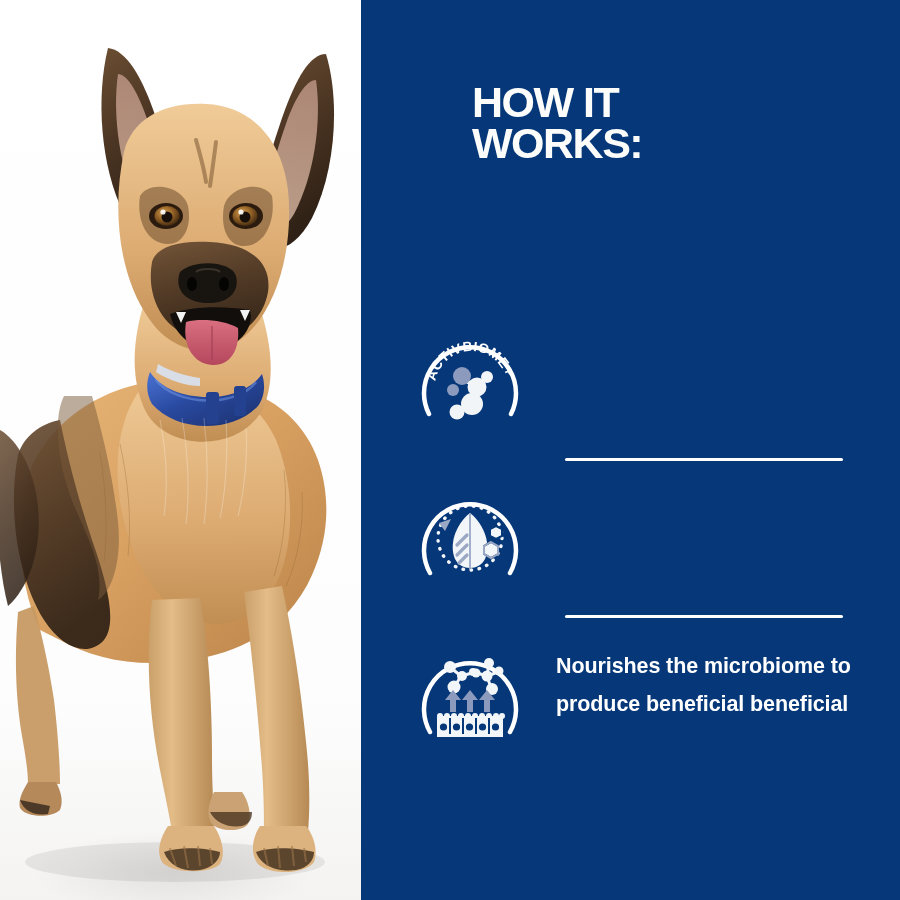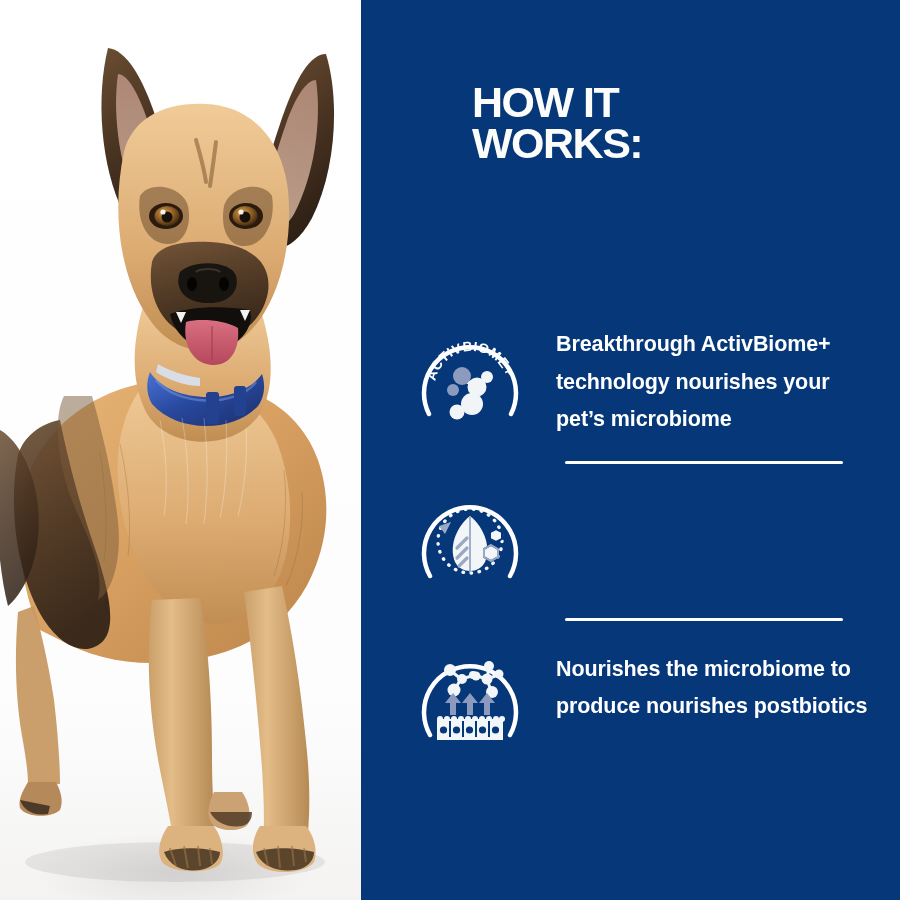--- a/index.html
+++ b/index.html
@@ -314,21 +314,20 @@
               <line x1="56" y1="77" x2="44" y2="85" stroke="#ffffff" stroke-width="4"></line>
               <circle cx="47" cy="50" r="9" fill="#8c9bbd"></circle>
               <circle cx="38" cy="64" r="6" fill="#8c9bbd"></circle>
               <circle cx="72" cy="51" r="6" fill="#f2f5f8"></circle>
               <circle cx="62" cy="61" r="9.5" fill="#f2f5f8"></circle>
               <circle cx="57" cy="78" r="11" fill="#f2f5f8"></circle>
               <circle cx="42" cy="86" r="7.5" fill="#f2f5f8"></circle>
             </g>
           </svg>
         </div>
-        <div class="feature-text">Breakthrough ActivBiome+ technology nourishes your pet’s microbiome</div>
       </div>
 
       <div class="divider"></div>
 
       <div class="feature feature-2">
         <div class="feature-icon">
           <svg width="110" height="110" viewBox="0 0 110 110" xmlns="http://www.w3.org/2000/svg">
 
             <path d="M15 90 A 46 46 0 1 1 95 90" fill="none" stroke="#ffffff" stroke-width="4.5" stroke-linecap="round"></path>
 
@@ -415,18 +414,18 @@
                 <circle cx="28.5" cy="87" r="3.6"></circle>
                 <circle cx="41.5" cy="87" r="3.6"></circle>
                 <circle cx="54.5" cy="87" r="3.6"></circle>
                 <circle cx="67.5" cy="87" r="3.6"></circle>
                 <circle cx="80.5" cy="87" r="3.6"></circle>
               </g>
               <rect x="22" y="94" width="66" height="3" fill="#f3f6f9"></rect>
             </g>
           </svg>
         </div>
-        <div class="feature-text">Nourishes the microbiome to produce nourishes postbiotics</div>
+        <div class="feature-text">Nourishes the microbiome to produce beneficial beneficial</div>
       </div>
 
     </div>
   </div>
 </div>
 
 </body></html>

